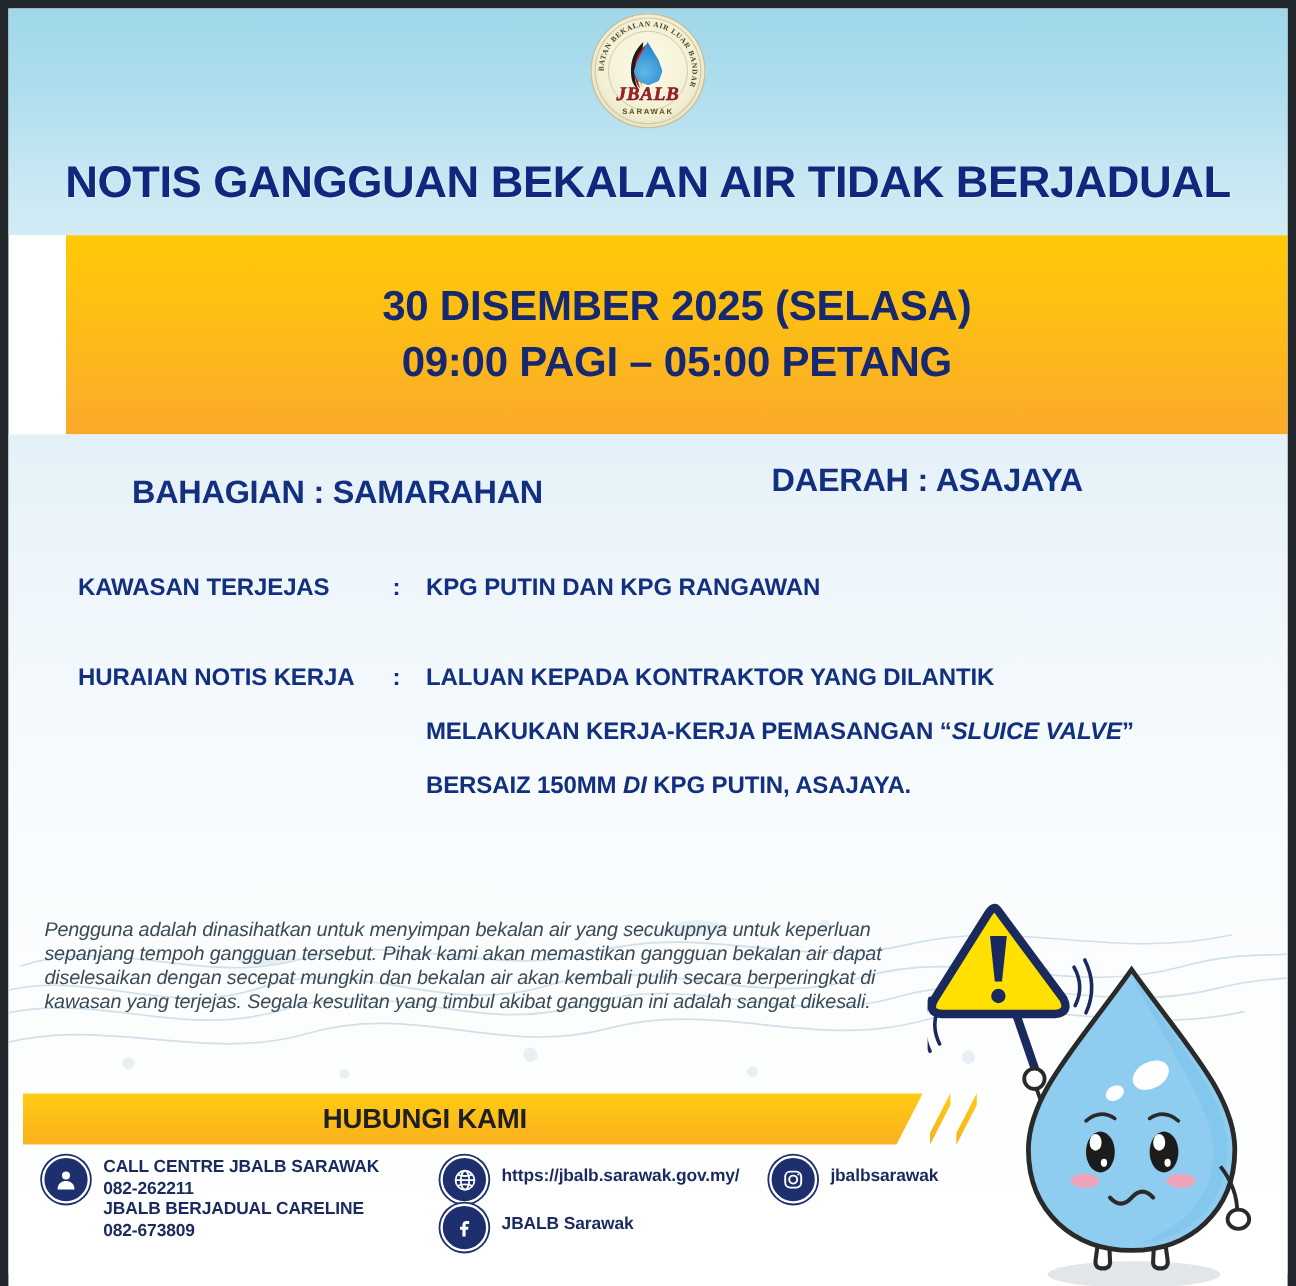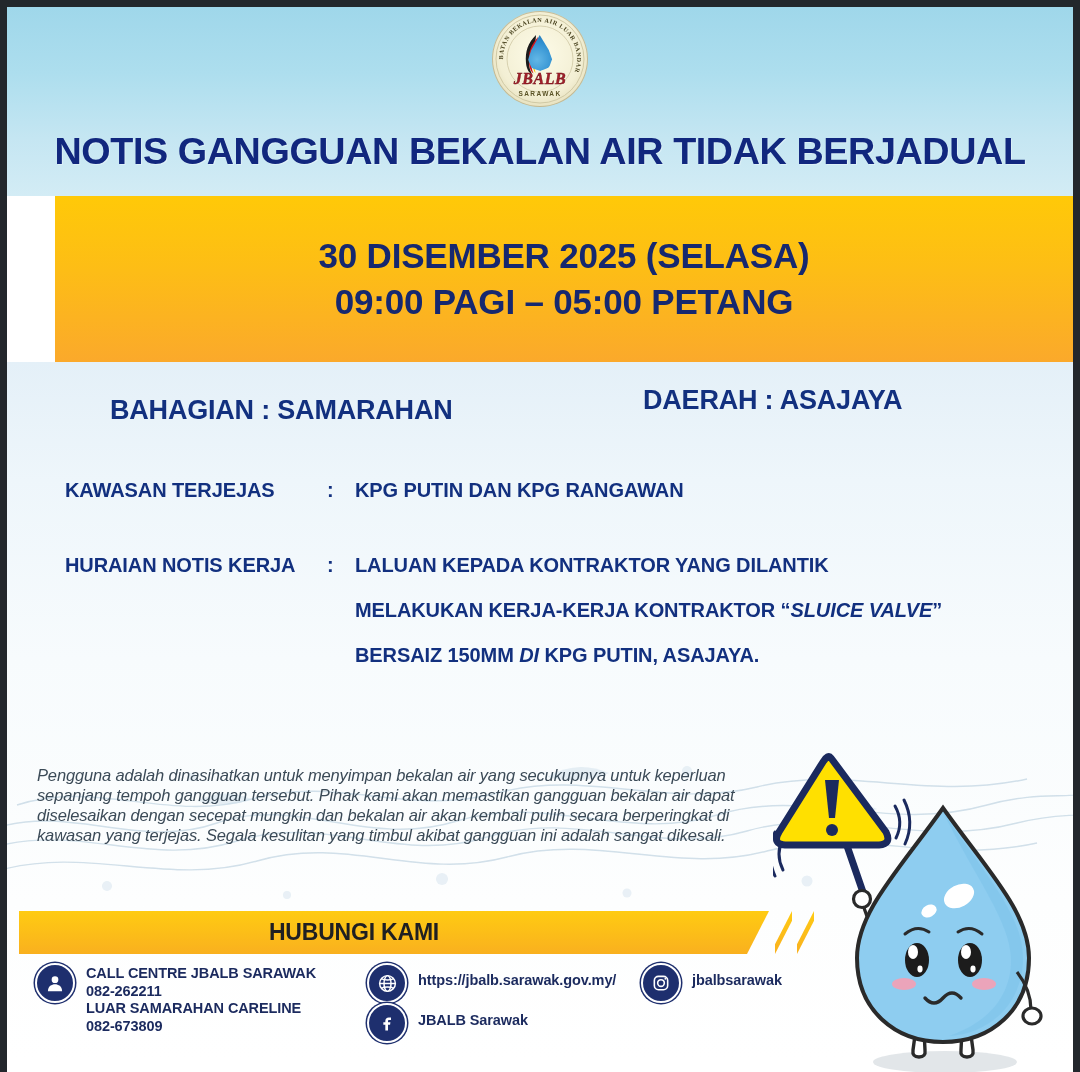--- a/index.html
+++ b/index.html
@@ -370,21 +370,21 @@
       <span class="field-label">KAWASAN TERJEJAS</span>
       <span class="field-colon">:</span>
       <span class="field-value">KPG PUTIN DAN KPG RANGAWAN</span>
     </div>
 
     <div class="field row-huraian">
       <span class="field-label">HURAIAN NOTIS KERJA</span>
       <span class="field-colon">:</span>
       <div class="huraian-lines">
         <div>LALUAN KEPADA KONTRAKTOR YANG DILANTIK</div>
-        <div><span>MELAKUKAN KERJA-KERJA KONTRAKTOR “</span><i>SLUICE VALVE</i><span>”</span></div>
+        <div><span>MELAKUKAN KERJA-KERJA PEMASANGAN “</span><i>SLUICE VALVE</i><span>”</span></div>
         <div><span>BERSAIZ 150MM </span><i>DI</i><span> KPG PUTIN, ASAJAYA.</span></div>
       </div>
     </div>
 
     <div class="note-paragraph">Pengguna adalah dinasihatkan untuk menyimpan bekalan air yang secukupnya untuk keperluan sepanjang tempoh gangguan tersebut. Pihak kami akan memastikan gangguan bekalan air dapat diselesaikan dengan secepat mungkin dan bekalan air akan kembali pulih secara berperingkat di kawasan yang terjejas. Segala kesulitan yang timbul akibat gangguan ini adalah sangat dikesali.</div>
   </div>
 
   <div class="contact-area">
     <div class="hubungi-band">
       <span class="hubungi-text">HUBUNGI KAMI</span>
@@ -396,21 +396,21 @@
       <div class="contact-item">
         <span class="cicon">
           <svg width="20" height="20" viewBox="0 0 24 24">
               <circle cx="12" cy="8" r="4" fill="#fff"></circle>
               <path d="M3.5 22 C3.5 15.8 8 13.5 12 13.5 C16 13.5 20.5 15.8 20.5 22 Z" fill="#fff"></path>
             </svg>
         </span>
         <div class="ctext">
           <div>CALL CENTRE JBALB SARAWAK</div>
           <div>082-262211</div>
-          <div>LUAR SAMARAHAN CARELINE</div>
+          <div>JBALB BERJADUAL CARELINE</div>
           <div>082-673809</div>
         </div>
       </div>
     </div>
 
     <div class="contact-col col-web">
       <div class="contact-item">
         <span class="cicon">
           <svg width="21" height="21" viewBox="0 0 24 24" fill="none" stroke="#fff" stroke-width="1.7">
             <circle cx="12" cy="12" r="9"></circle>

